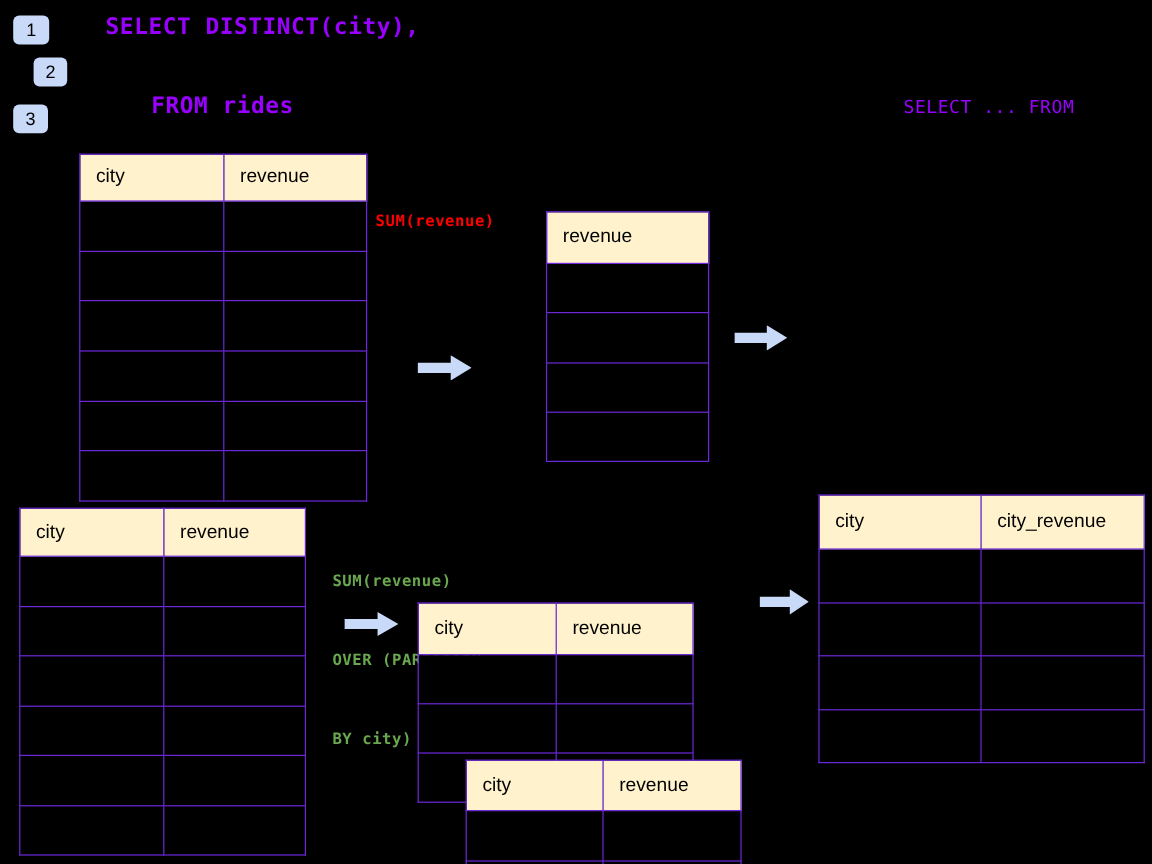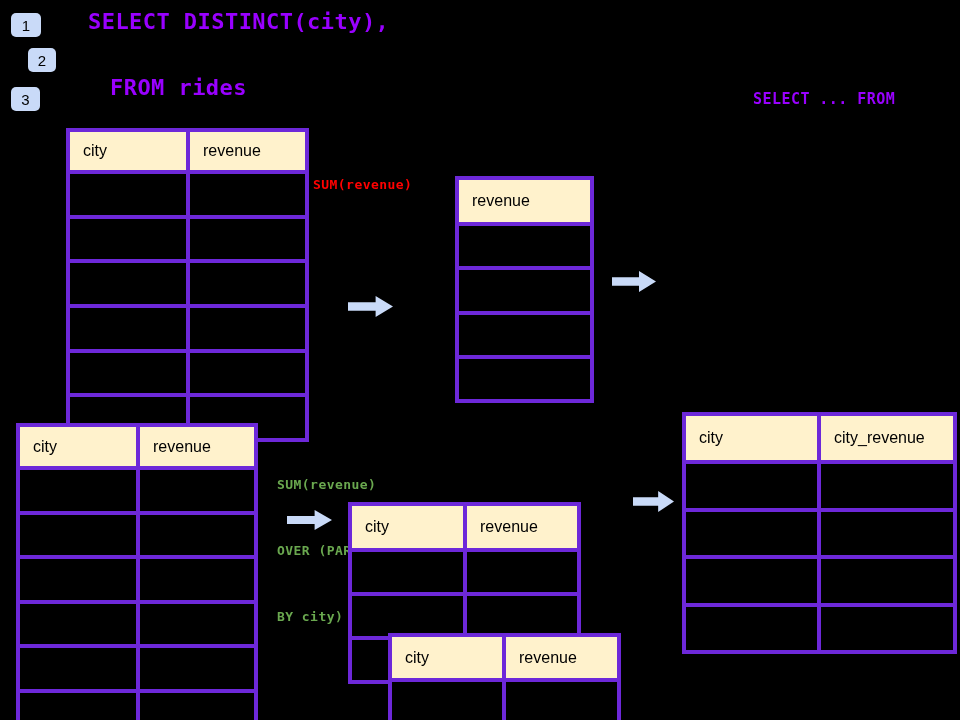--- a/index.html
+++ b/index.html
@@ -8,40 +8,40 @@
 
   
   .badge{position:absolute;background:#C9DAF8;border-radius:5px;color:#000;
          font-size:15px;display:flex;align-items:center;justify-content:center;}
   .b1{left:11px;top:13px;width:30px;height:24px;}
   .b2{left:28px;top:48px;width:28px;height:24px;}
   .b3{left:11px;top:87px;width:29px;height:24px;}
 
   
   .code{position:absolute;font-family:"DejaVu Sans Mono",monospace;font-weight:bold;
-        font-size:22px;letter-spacing:.45px;line-height:22px;white-space:pre;}
+        font-size:19px;letter-spacing:.45px;line-height:22px;white-space:pre;}
   .purple{color:#9900FF;} .red{color:#FF0000;} .green{color:#6AA84F;}
   .cl1{left:88px;top:11px;}
   .cl2{left:133px;top:33px;}
   .cl3{left:133px;top:55px;}
-  .cl4{left:110px;top:77px;}
+  .cl4{left:126px;top:77px;}
   .cl5{left:110px;top:99px;}
 
-  .note{position:absolute;left:753px;top:44px;font-family:"DejaVu Sans Mono",monospace;
-        font-weight:bold;font-size:15px;letter-spacing:.45px;line-height:22px;
+  .note{position:absolute;left:753px;top:34px;font-family:"DejaVu Sans Mono",monospace;
+        font-weight:normal;font-size:15px;letter-spacing:.45px;line-height:22px;
         color:#9900FF;white-space:pre;}
 
   .ann{position:absolute;font-family:"DejaVu Sans Mono",monospace;font-weight:bold;
        font-size:13px;letter-spacing:.45px;line-height:22px;white-space:pre;}
   .ann-total{left:313px;top:130px;color:#FF0000;}
   .ann-part{left:277px;top:430px;color:#6AA84F;}
 
   
   .tbl{position:absolute;border-collapse:collapse;table-layout:fixed;}
-  .tbl th,.tbl td{border:4px solid #6d28d9;padding:0;}
+  .tbl th,.tbl td{border:1px solid #6d28d9;padding:0;}
   .tbl th{background:#FFF2CC;font-weight:normal;font-size:16px;color:#000;
           text-align:left;padding-left:13px;vertical-align:middle;}
   .tbl td{background:#000;}
   .t1{left:66px;top:128px;width:239px;}  .t1 th{height:38px;} .t1 td{height:40.7px;}
   .t1 .c0{width:120px;} .t1 .c1{width:119px;}
   .t2{left:455px;top:176px;width:135px;} .t2 th{height:42px;} .t2 td{height:40.3px;}
   .t2 .c0{width:135px;}
   .t3{left:16px;top:423px;width:238px;}  .t3 th{height:39px;} .t3 td{height:40.5px;}
   .t3 .c0{width:120px;} .t3 .c1{width:118px;}
   .t4{left:348px;top:502px;width:229px;} .t4 th{height:42px;} .t4 td{height:40px;}

